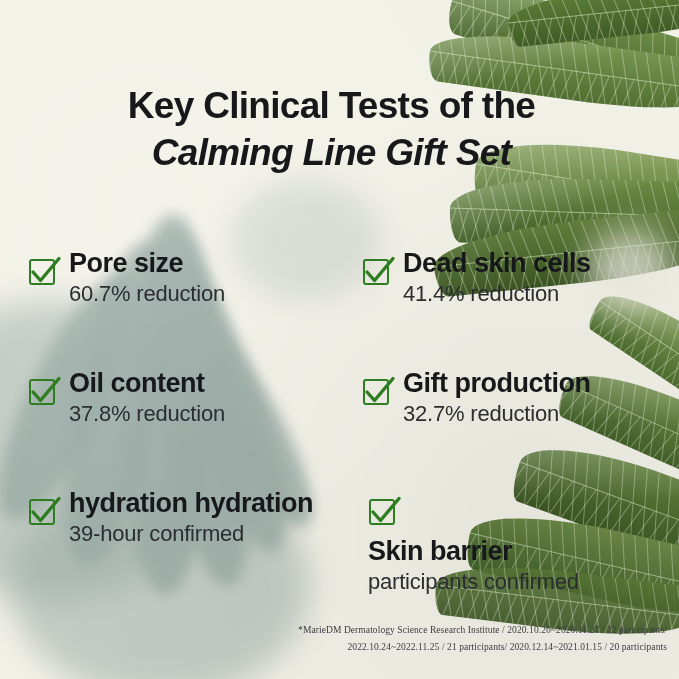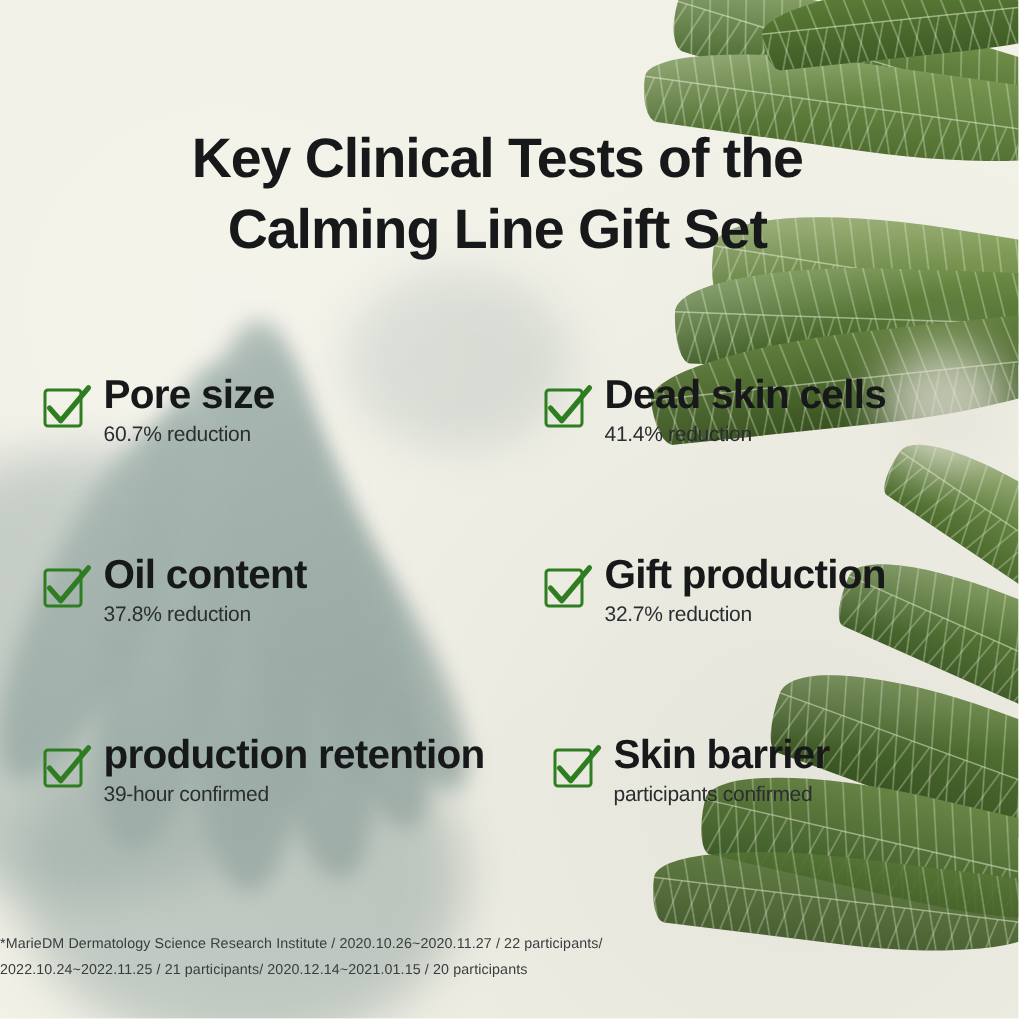--- a/index.html
+++ b/index.html
@@ -83,21 +83,21 @@
 
   #title {
     position:absolute; top:82px; left:0; right:16px;
     text-align:center;
     font-size:37px;
     font-weight:bold;
     line-height:1.28;
     letter-spacing:-.7px;
     color:#17181a;
   }
-  #title .l2 { display:block; }
+  #title .l2 { display:block;font-style:italic; }
 
   .grid { position:absolute; top:238px; left:0; right:0; }
 
   .row { position:relative; height:120px; }
 
   .cell {
     position:absolute; top:0;
     display:flex; align-items:flex-start; gap:11px;margin-top:11px;
   }
   .cell.left  { left:28px; }
@@ -121,37 +121,38 @@
   .texts { display:flex; flex-direction:column; }
   .hdr {
     font-size:27px;
     font-weight:bold;
     line-height:1.08;
     letter-spacing:-.5px;
     color:#17181a;
     white-space:nowrap;
   }
   .sub {
-    font-size:14px;
+    font-size:22px;
     font-weight:normal;
     line-height:1.22;
     letter-spacing:-.2px;
     color:#2b2d30;
     margin-top:3px;
     white-space:nowrap;
   }
 
   #footnote {
     position:absolute;
     left:0; right:12px; bottom:24px;
-    text-align:left;
+    text-align:right;
     font-size:9.5px;
     line-height:1.72;
     letter-spacing:.08px;
     color:#3a3d3f;
+    font-family:Liberation Serif, serif;
   }
   #footnote span { display:block; }
 </style>
 </head>
 <body>
 
 <div id="poster">
 
   <div id="bg-layer">
 
@@ -332,26 +333,26 @@
 
       <div class="row">
         <div class="cell left">
           <span class="cbox">
             <span class="sq"></span>
             <svg width="34" height="34" viewBox="0 0 34 34" fill="none">
               <path d="M5 16 L12.5 24.5 L31 2.5" stroke="#2e7d20" stroke-width="3.4" stroke-linecap="round" stroke-linejoin="round"></path>
             </svg>
           </span>
           <span class="texts">
-            <span class="hdr">production retention</span>
+            <span class="hdr">hydration hydration</span>
             <span class="sub">39-hour confirmed</span>
           </span>
         </div>
 
-        <div class="cell right" style="left:368px;">
+        <div class="cell right" style="left:368px;flex-direction:column;">
           <span class="cbox">
             <span class="sq"></span>
             <svg width="34" height="34" viewBox="0 0 34 34" fill="none">
               <path d="M5 16 L12.5 24.5 L31 2.5" stroke="#2e7d20" stroke-width="3.4" stroke-linecap="round" stroke-linejoin="round"></path>
             </svg>
           </span>
           <span class="texts">
             <span class="hdr">Skin barrier</span>
             <span class="sub">participants confirmed</span>
           </span>

